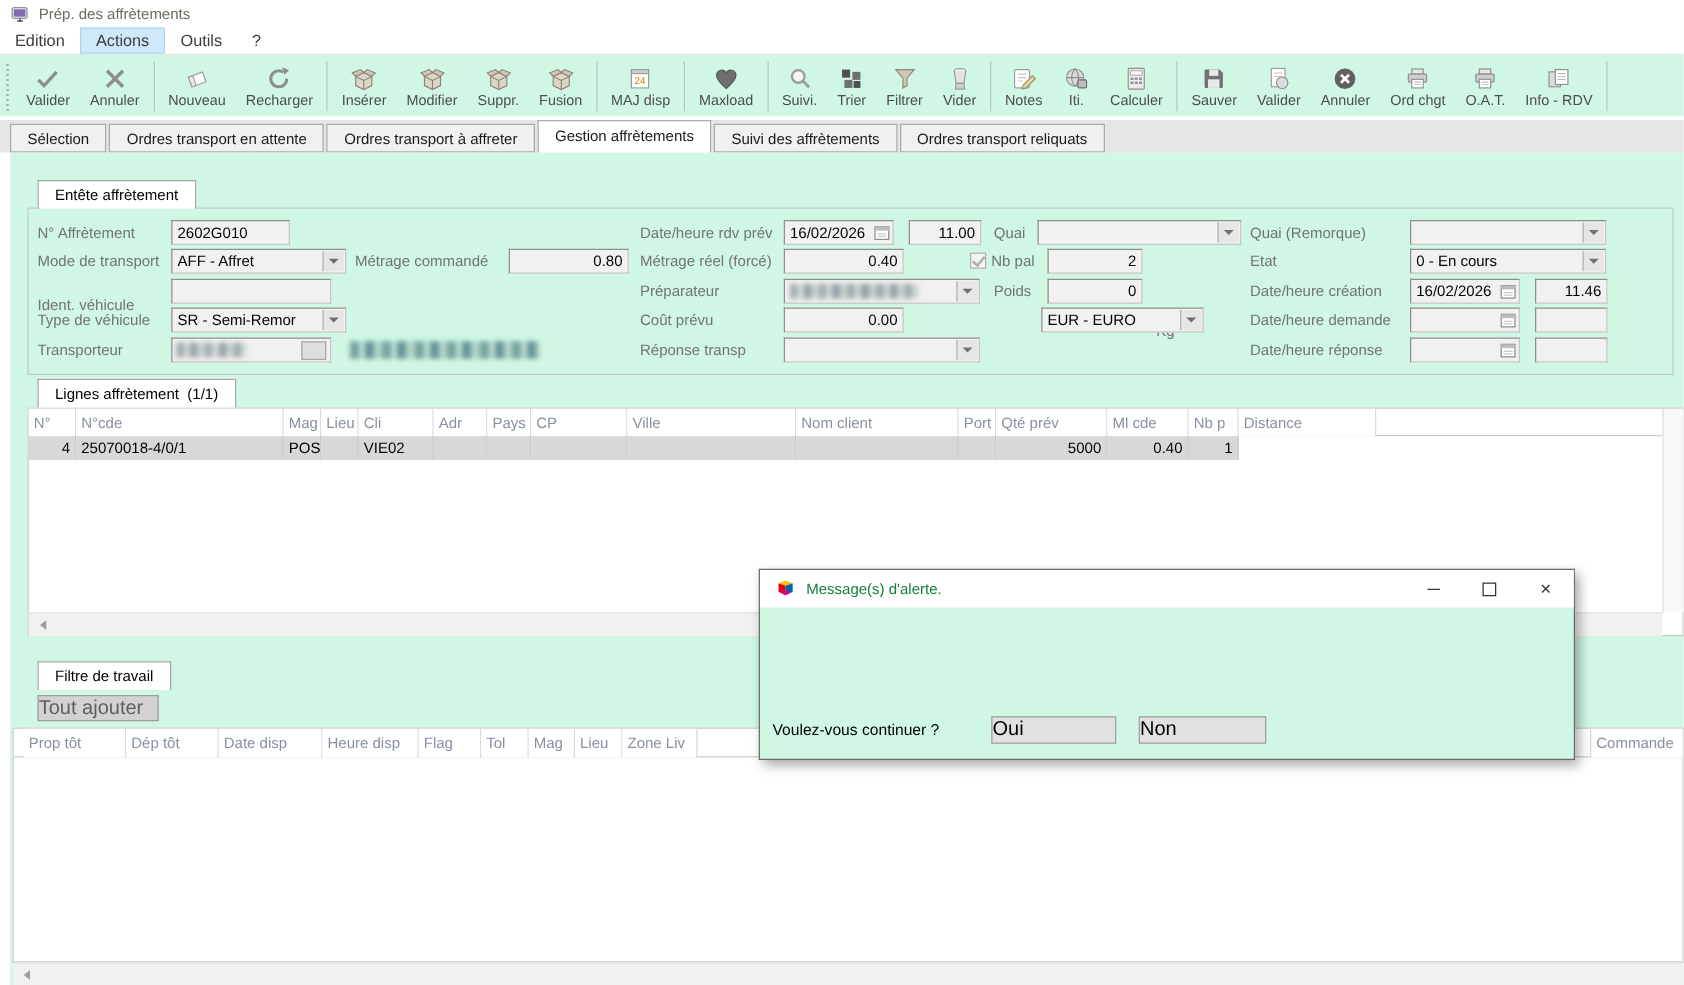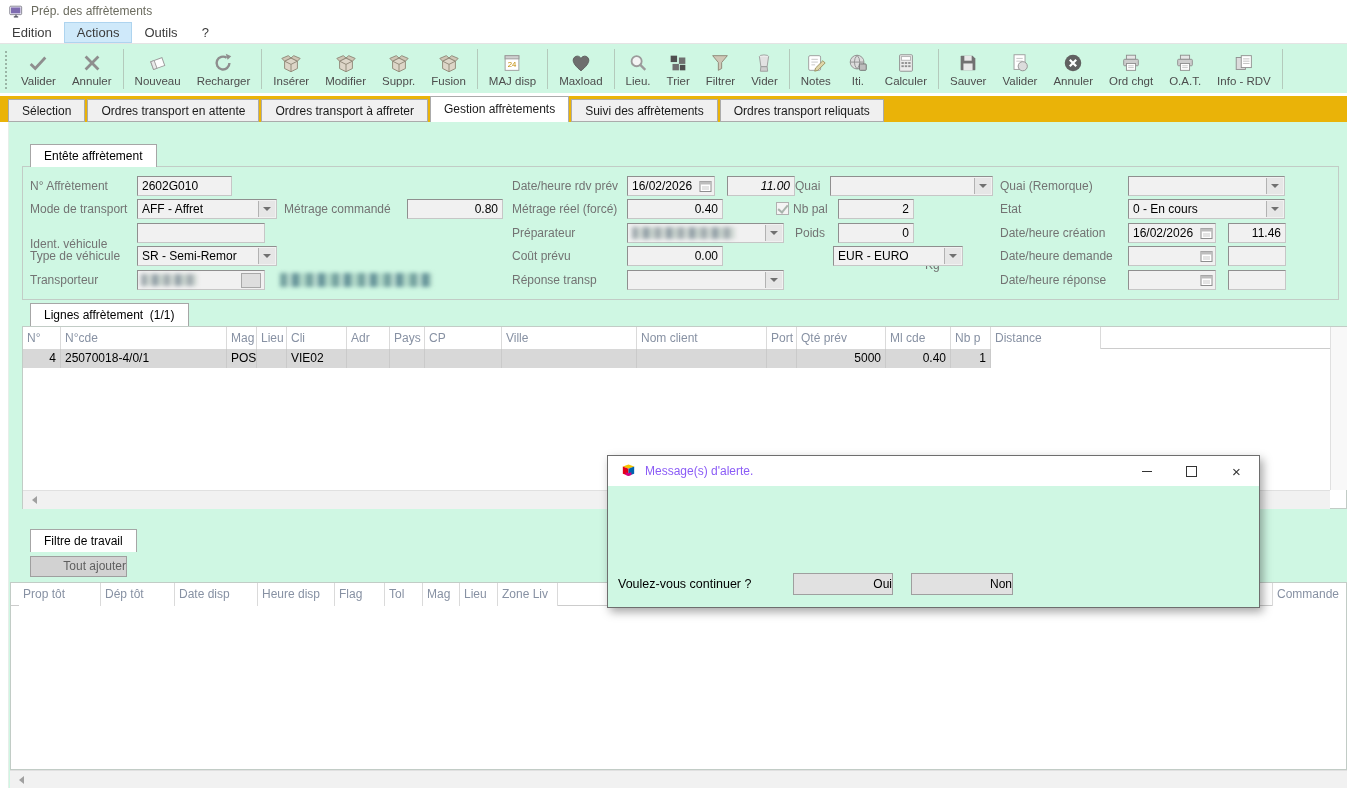--- a/index.html
+++ b/index.html
@@ -25,21 +25,21 @@
          background:repeating-linear-gradient(0deg,#9ab5a6 0 2px,transparent 2px 4px);
          background-size:2px 100%;background-repeat:no-repeat;background-position:2px 0;}
   .tbtn{display:flex;flex-direction:column;align-items:center;justify-content:center;
         padding:2px 8px;height:46px;cursor:default;}
   .tico{height:24px;display:flex;align-items:flex-end;justify-content:center;}
   .tico svg{width:22px;height:22px;display:block;}
   .tlbl{font-size:11.5px;color:#4d4d4d;margin-top:1px;white-space:nowrap;}
   .tsep{width:1px;height:40px;background:#b4cabc;margin:0 3px;}
 
   
-  #tabbar{left:0;top:96px;width:1347px;height:26px;background:#eab308;display:flex;align-items:flex-end;
+  #tabbar{left:0;top:96px;width:1347px;height:26px;background:#e5e5e5;display:flex;align-items:flex-end;
           padding-left:8px;}
   .tab{height:23px;line-height:22px;padding:0 13px;background:#f0f0f0;border:1px solid #ababab;
        margin-right:2px;color:#1a1a1a;font-size:12px;}
   .tab.active{height:26px;line-height:25px;background:#fff;border-bottom:none;z-index:2;}
 
   
   #content{left:8px;top:122px;width:1339px;height:666px;background:var(--mint);
            border-left:1px solid #e6efe9;}
 
   
@@ -77,29 +77,29 @@
   .tblbox{background:#fff;border:1px solid #c2ccc6;}
   .hline{border-bottom:1px solid #cccccc;}
 
   
   .hscroll{background:#f1f1f1;border-top:1px solid #e0e0e0;}
   .sarrow-l{position:absolute;left:5px;top:50%;margin-top:-4px;width:0;height:0;
             border:4px solid transparent;border-right:5px solid #a0a0a0;}
   .vstrip{background:#f8f8f8;border-left:1px solid #e0e0e0;}
 
   
-  .gbtn{background:#e1e1e1;border:1px solid #9f9f9f;text-align:right;font-size:12px;color:#000;}
+  .gbtn{background:#e1e1e1;border:1px solid #9f9f9f;text-align:left;font-size:16px;color:#000;}
   .gbtn.dim{background:#d2d2d2;color:#5f5f5f;}
 
   
   #dialog{left:607px;top:455px;width:653px;height:153px;background:var(--mint);
           border:1px solid #6e6e6e;box-shadow:3px 4px 9px rgba(0,0,0,.35);z-index:10;}
   .dlg-title{height:30px;background:#fff;display:flex;align-items:center;}
   .dlg-title svg{width:17px;height:17px;margin-left:12px;}
-  .dlg-title .dtxt{margin-left:8px;font-size:12px;color:#8b5cf6;flex:1;}
+  .dlg-title .dtxt{margin-left:8px;font-size:12px;color:#15803d;flex:1;}
   .dlg-ctl{width:45px;height:30px;display:flex;align-items:center;justify-content:center;position:relative;}
   .ctl-min::after{content:"";width:10px;height:1px;background:#333;}
   .ctl-max::after{content:"";width:9px;height:9px;border:1px solid #333;}
   .ctl-x{font-size:15px;color:#333;line-height:1;}
   .redwrap{position:absolute;left:10px;top:38px;width:631px;height:52px;border:1px solid #828282;
            display:flex;background:#fff;}
   .redarea{flex:1;background:var(--alert-red);color:#fff;font-size:12px;padding:3px 7px;line-height:15px;}
   .redscroll{width:16px;background:#f6f6f6;border-left:1px solid #cfcfcf;position:relative;}
   .up-tri{position:absolute;left:4px;top:4px;width:0;height:0;border:4px solid transparent;
           border-bottom:5px solid #b5b5b5;}
@@ -226,21 +226,21 @@
       <span class="tlbl">Maxload</span>
     </div>
   <div class="tsep"></div>
   <div class="tbtn">
       <span class="tico">
         <svg viewBox="0 0 24 24">
           <circle cx="10.5" cy="10" r="5.5" fill="#f4f4f4" stroke="#9b9b9b" stroke-width="2"></circle>
           <path d="M14.5 14l5.5 5.5" stroke="#9b9b9b" stroke-width="2.5"></path>
         </svg>
       </span>
-      <span class="tlbl">Lieu.</span>
+      <span class="tlbl">Suivi.</span>
     </div>
   <div class="tbtn">
       <span class="tico">
         <svg viewBox="0 0 24 24">
           <rect x="4" y="4" width="7" height="7" fill="#4f4f4f"></rect>
           <rect x="13" y="6" width="7" height="7" fill="#707070"></rect>
           <rect x="6" y="13" width="7" height="7" fill="#707070"></rect>
           <rect x="14" y="14" width="6" height="6" fill="#4f4f4f"></rect>
         </svg>
       </span>
@@ -382,21 +382,21 @@
 <div class="gbox abs" style="left:22px;top:166px;width:1317px;height:134px;"></div>
 
 <span class="lbl abs" style="left:30px;top:176px;">N° Affrètement</span>
 <span class="fld abs" style="left:137px;top:176px;width:95px;">2602G010</span>
 <span class="lbl abs" style="left:512px;top:176px;">Date/heure rdv prév</span>
 <span class="fld datef abs" style="left:627px;top:176px;width:88px;"><span>16/02/2026</span><svg class="calico" viewBox="0 0 13 13">
       <rect x="1" y="1.5" width="11" height="10" fill="#fff" stroke="#8e8e8e"></rect>
       <rect x="1" y="1.5" width="11" height="3" fill="#bdbdbd"></rect>
       <path d="M3 7h7M3 9h7" stroke="#c9c9c9"></path>
     </svg></span>
-<span class="fld num abs" style="left:727px;top:176px;width:68px;font-style:italic;">11.00</span>
+<span class="fld num abs" style="left:727px;top:176px;width:58px;">11.00</span>
 <span class="lbl abs" style="left:795px;top:176px;">Quai</span>
 <span class="fld sel abs" style="left:830px;top:176px;width:163px;"><span></span><span class="selbtn"></span></span>
 <span class="lbl abs" style="left:1000px;top:176px;">Quai (Remorque)</span>
 <span class="fld sel abs" style="left:1128px;top:176px;width:157px;"><span></span><span class="selbtn"></span></span>
 
 <span class="lbl abs" style="left:30px;top:199px;">Mode de transport</span>
 <span class="fld sel abs" style="left:137px;top:199px;width:140px;"><span>AFF - Affret</span><span class="selbtn"></span></span>
 <span class="lbl abs" style="left:284px;top:199px;">Métrage commandé</span>
 <span class="fld num abs" style="left:407px;top:199px;width:96px;">0.80</span>
 <span class="lbl abs" style="left:512px;top:199px;">Métrage réel (forcé)</span>

